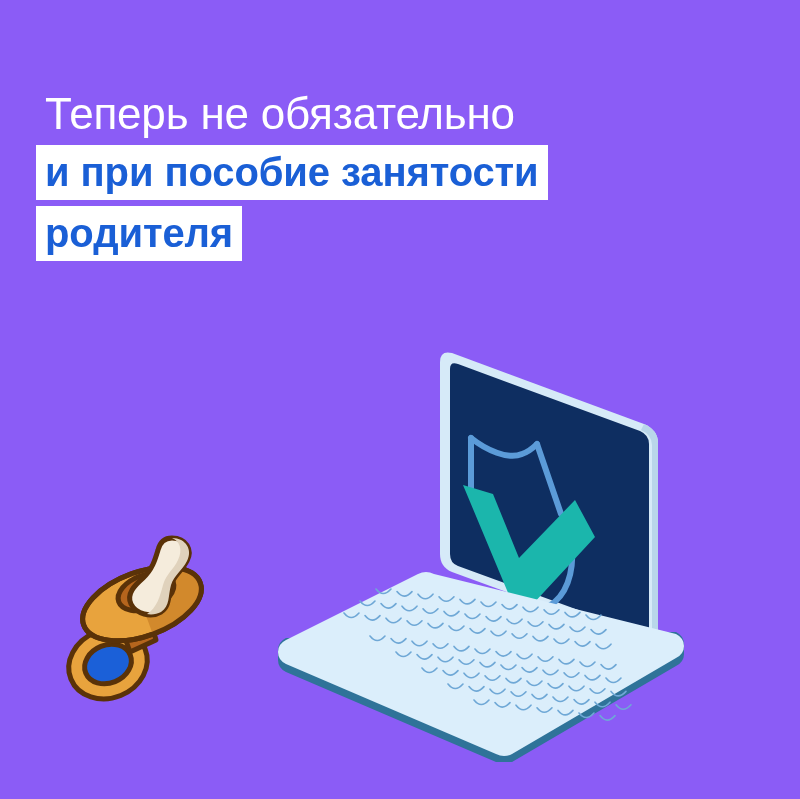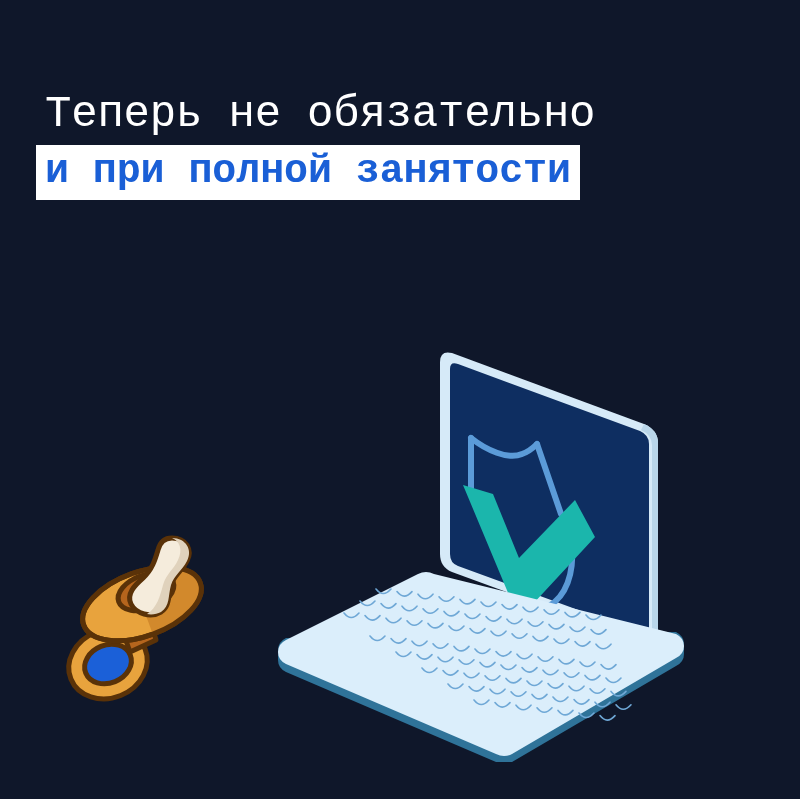--- a/index.html
+++ b/index.html
@@ -4,23 +4,23 @@
 <style>
   html, body {
     margin: 0;
     padding: 0;
     background: #1b60d8;
   }
   #poster {
     position: relative;
     width: 800px;
     height: 799px;
-    background: #0f172a;
+    background: #8b5cf6;
     overflow: hidden;
-    font-family: Liberation Mono, monospace;
+    font-family: Liberation Sans, sans-serif;
   }
 
   
   .headline {
     position: absolute;
     left: 36px;
     top: 92px;
     width: 730px;
   }
   .line {
@@ -74,22 +74,23 @@
 <body>
 
 <div id="poster">
 
   <div class="headline">
 
     <span class="line line-plain">Теперь не обязательно</span>
 
 
 
-    <span class="line line-hl"><span class="hl-inner">и при полной занятости</span></span>
-
+    <span class="line line-hl"><span class="hl-inner">и при пособие занятости</span></span>
+
+    <span class="line line-hl"><span class="hl-inner">родителя</span></span>
 
   </div>
 
   <div class="laptop">
     <svg width="420" height="420" viewBox="0 0 420 420" xmlns="http://www.w3.org/2000/svg">
 
       <path d="M10 440 L10 440" fill="none"></path>
       <g>
         <path d="M2 452 L2 468 L350 636 L352 620 Z" fill="#2f7399" opacity="0"></path>
       </g>

